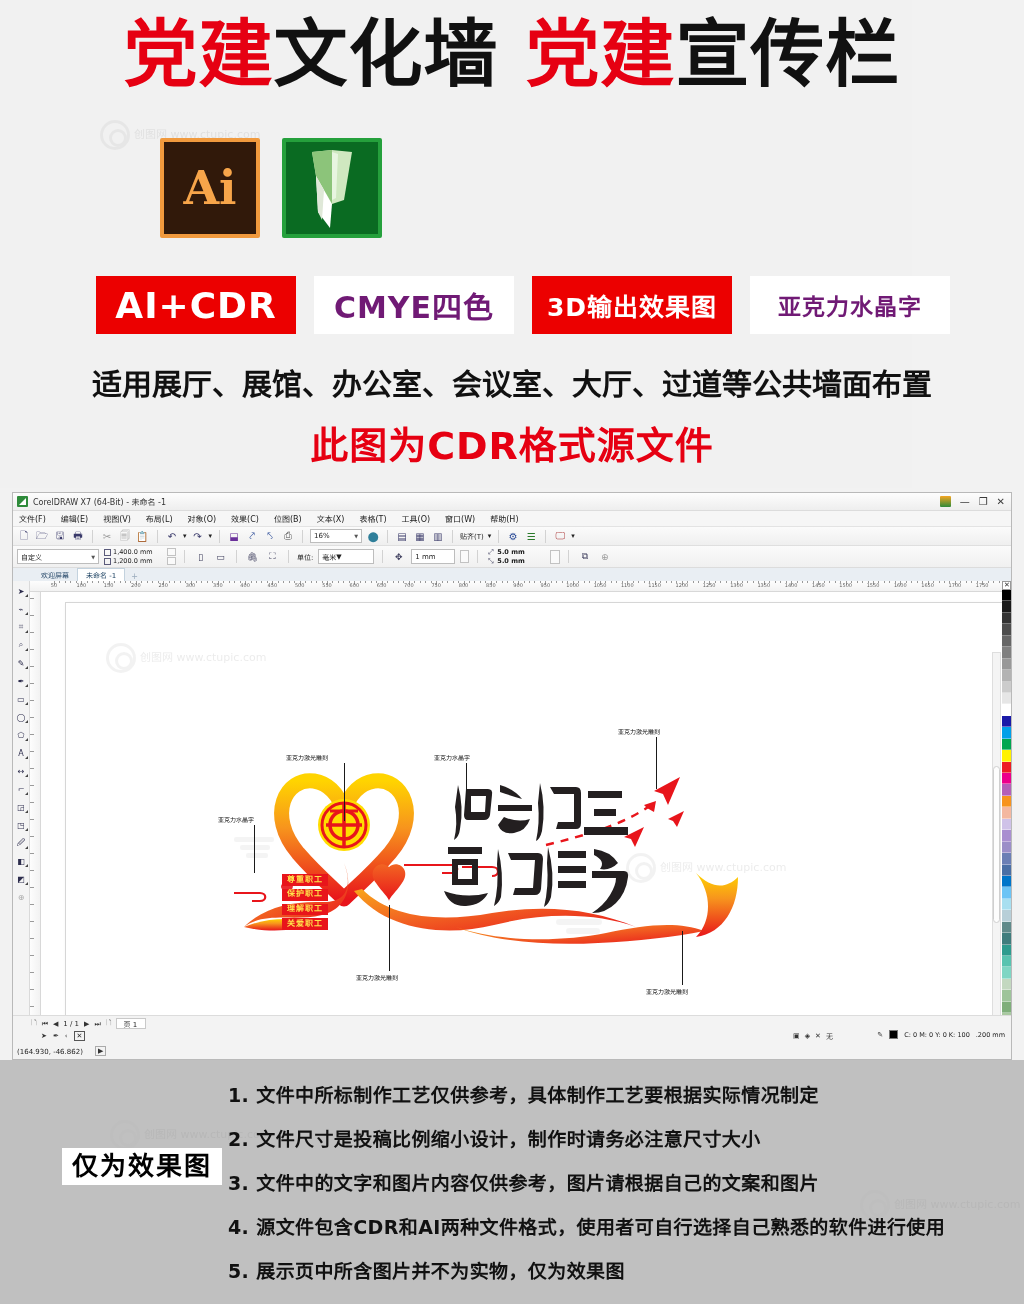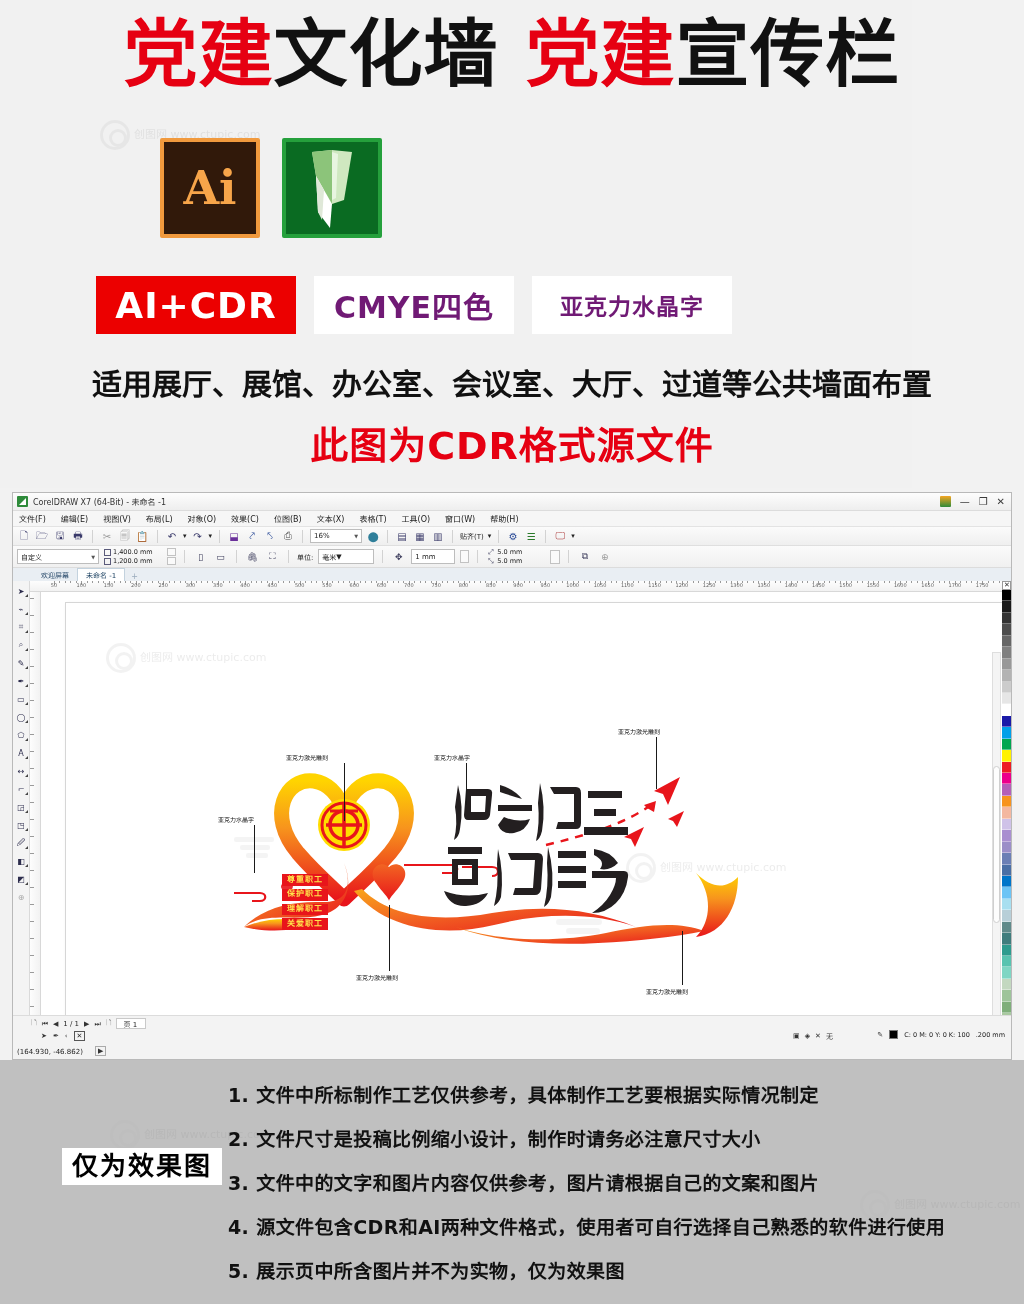--- a/index.html
+++ b/index.html
@@ -110,21 +110,21 @@
                   display:flex; align-items:center; }
   .dimfield .spin { width:9px; height:8px; border:1px solid #c2c2c2; background:#fafafa; }
   .pb-ico { width:15px; height:15px; border:1px solid transparent; display:flex;
             align-items:center; justify-content:center; font-size:9px; color:#3a3a5a; }
   .pb-unit { width:56px; height:15px; background:#fff; border:1px solid #bdbdbd;
              font-size:7px; color:#222; display:flex; align-items:center; padding-left:3px; position:relative; }
   .pb-num { width:44px; height:15px; background:#fff; border:1px solid #bdbdbd;
             font-size:7px; color:#222; display:flex; align-items:center; padding-left:3px; }
   .pb-two { display:flex; flex-direction:column; gap:1px; }
   .pb-two .r { display:flex; align-items:center; gap:2px; }
-  .pb-two .r .tv { width:48px; height:8px; font-size:6.5px; color:#1b1b1b; display:flex; align-items:center; }
+  .pb-two .r .tv { width:48px; height:8px; font-size:6.5px; color:#1b1b1b; display:flex; align-items:center;font-weight:bold; }
 
   .tabbar { height:13px; background:#e9eef3; display:flex; align-items:flex-end; padding-left:20px; gap:0; }
   .tabbar .tab { font-size:7px; color:#2a4b6b; padding:1px 8px 1px 8px; white-space:nowrap; }
   .tabbar .tab.active { background:#fff; border:1px solid #c3d2de; border-bottom:none; color:#143b5c; }
   .tabbar .tab.plus { color:#9ab; font-size:8px; padding:0 6px; }
 
   
   .workspace { position:relative; height:calc(100% - 18px - 16px - 19px - 22px - 13px); display:flex; }
 
   .toolbox { width:17px; background:#f4f4f4; border-right:1px solid #dadada;
@@ -225,20 +225,21 @@
         <path d="M30 34 L38 48 L36 78 L32 70 Z" fill="#dfe8d8"></path>
       </svg>
     </div>
     <div class="fmt-text">
     </div>
   </div>
 
   <div class="badge-row">
     <div class="badge solid b1">AI+CDR</div>
     <div class="badge outline b2">CMYE四色</div>
+    <div class="badge solid b3">3D输出效果图</div>
     <div class="badge outline b4">亚克力水晶字</div>
   </div>
 
   <div class="sub-line">适用展厅、展馆、办公室、会议室、大厅、过道等公共墙面布置</div>
   <div class="red-line">此图为CDR格式源文件</div>
 </div>
 
 <div class="cdr-win">
 
   <div class="titlebar">

